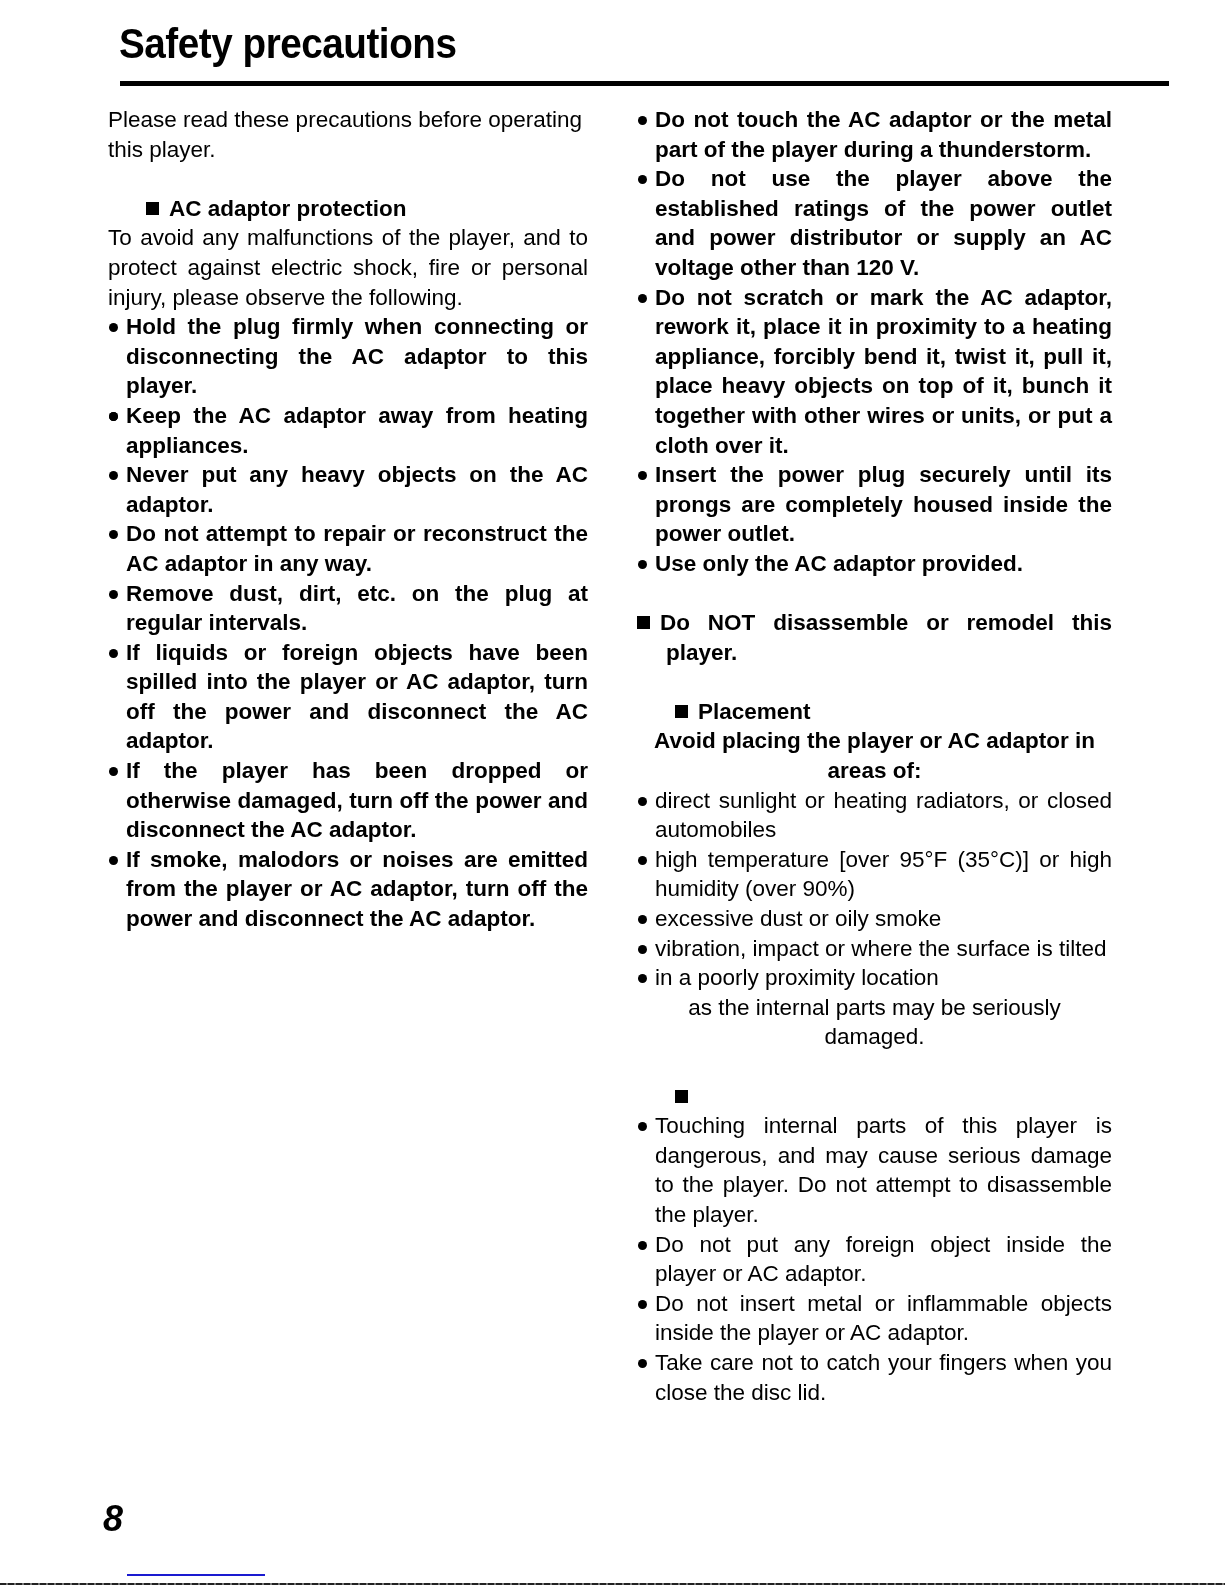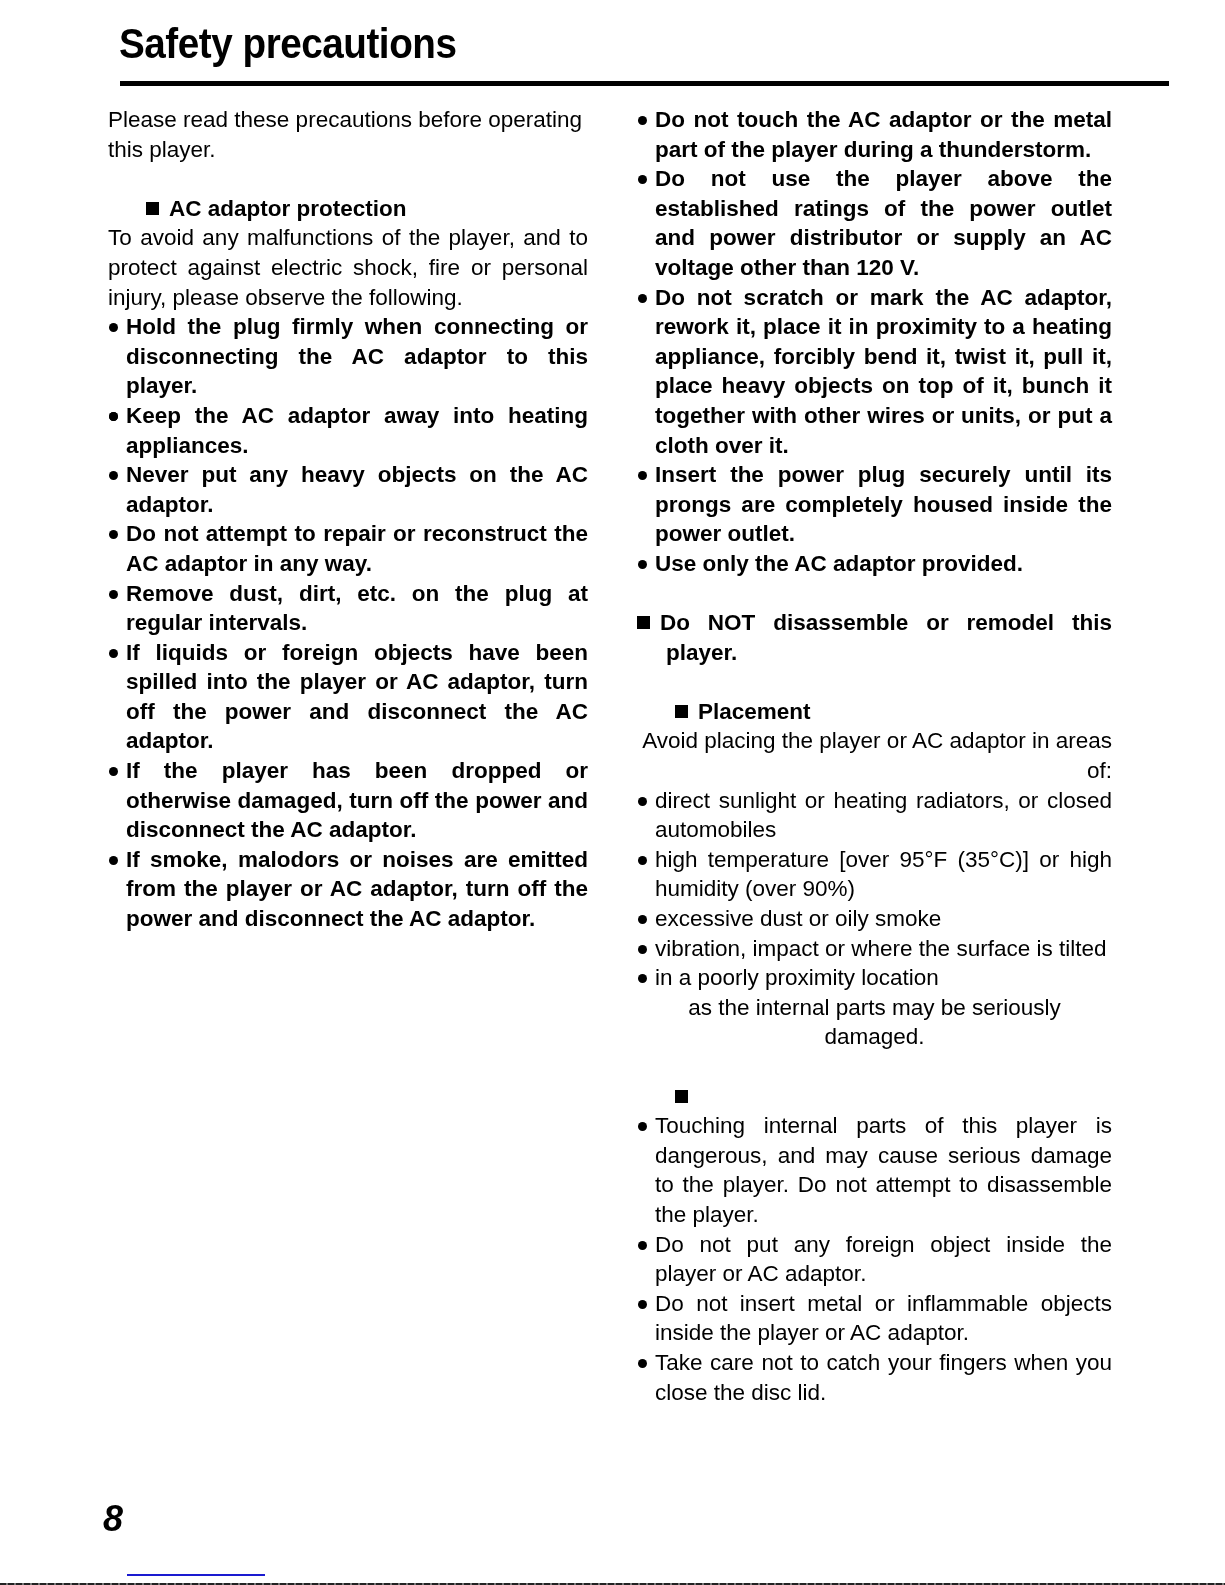--- a/index.html
+++ b/index.html
@@ -59,21 +59,21 @@
   <div class="gap"></div>
 
   <div>
     <div class="sec-head">
       <span class="square"></span><span>AC adaptor protection</span>
     </div>
     <p>To avoid any malfunctions of the player, and to protect against electric shock, fire or personal injury, please observe the following.</p>
     <ul class="bold">
       <li><span class="dot"></span><span>Hold the plug firmly when connecting or disconnecting the AC adaptor to this player.</span></li>
       <li><span class="dot"></span></li>
-      <li><span class="dot"></span><span>Keep the AC adaptor away into heating appliances.</span></li>
+      <li><span class="dot"></span><span>Keep the AC adaptor away from heating appliances.</span></li>
       <li><span class="dot"></span><span>Never put any heavy objects on the AC adaptor.</span></li>
       <li><span class="dot"></span><span>Do not attempt to repair or reconstruct the AC adaptor in any way.</span></li>
       <li><span class="dot"></span><span>Remove dust, dirt, etc. on the plug at regular intervals.</span></li>
       <li><span class="dot"></span><span>If liquids or foreign objects have been spilled into the player or AC adaptor, turn off the power and disconnect the AC adaptor.</span></li>
       <li><span class="dot"></span><span>If the player has been dropped or otherwise damaged, turn off the power and disconnect the AC adaptor.</span></li>
       <li><span class="dot"></span><span>If smoke, malodors or noises are emitted from the player or AC adaptor, turn off the power and disconnect the AC adaptor.</span></li>
     </ul>
   </div>
 </div>
 
@@ -91,21 +91,21 @@
     <div class="sec-head head-hang" style="text-align:justify;">
       <span class="square" style="margin-left:0;"></span><span>Do NOT disassemble or remodel this player.</span>
     </div>
   </div>
   <div class="gap"></div>
 
   <div>
     <div class="sec-head">
       <span class="square"></span><span>Placement</span>
     </div>
-    <p style="text-align:right;">Avoid placing the player or AC adaptor in areas of:</p>
+    <p style="text-align:center;font-weight:bold;">Avoid placing the player or AC adaptor in areas of:</p>
     <ul class="normal">
       <li><span class="dot"></span><span>direct sunlight or heating radiators, or closed automobiles</span></li>
       <li><span class="dot"></span><span>high temperature [over 95°F (35°C)] or high humidity (over 90%)</span></li>
       <li><span class="dot"></span><span>excessive dust or oily smoke</span></li>
       <li><span class="dot"></span><span>vibration, impact or where the surface is tilted</span></li>
       <li><span class="dot"></span><span>in a poorly proximity location</span></li>
     </ul>
     <p style="text-align:center;">as the internal parts may be seriously damaged.</p>
   </div>
   <div class="gap"></div>

